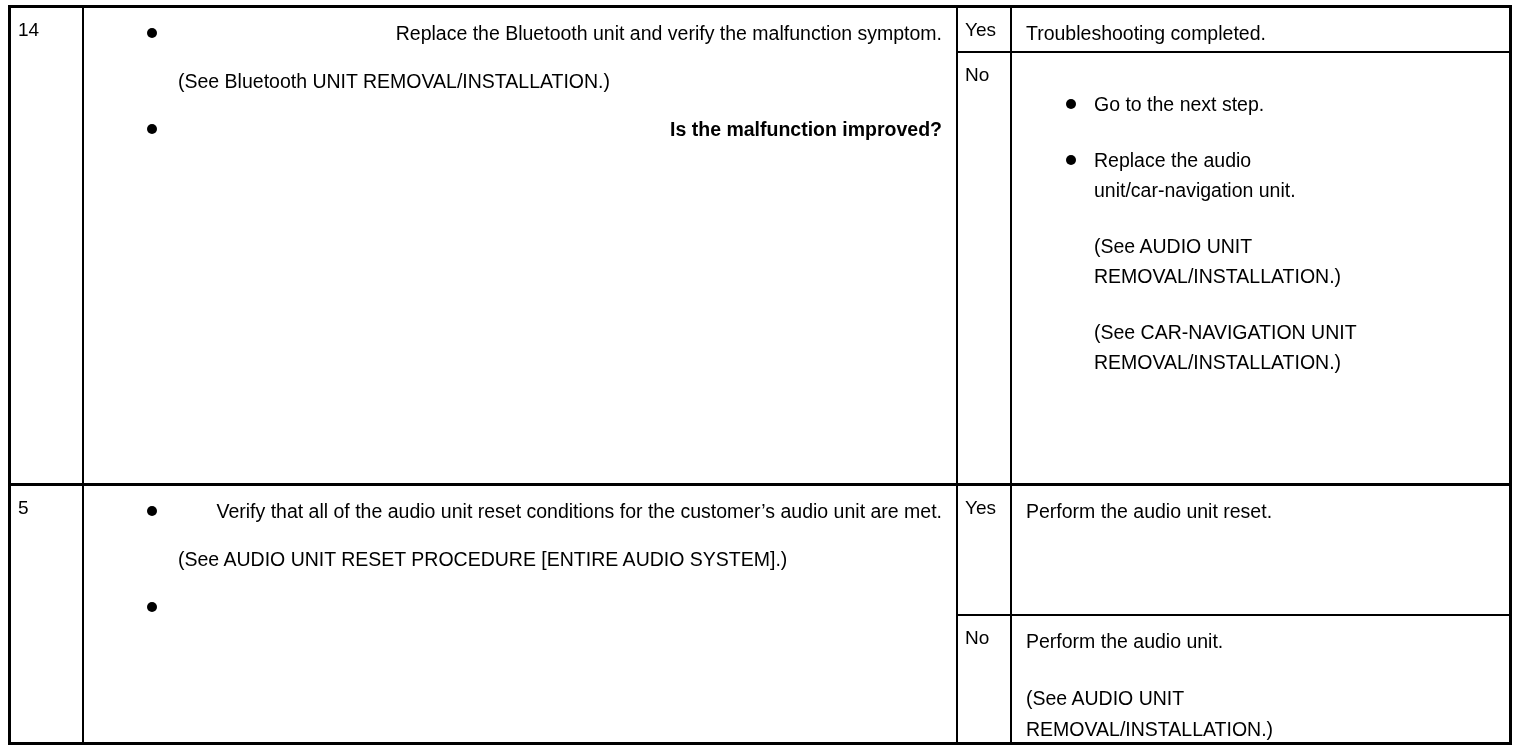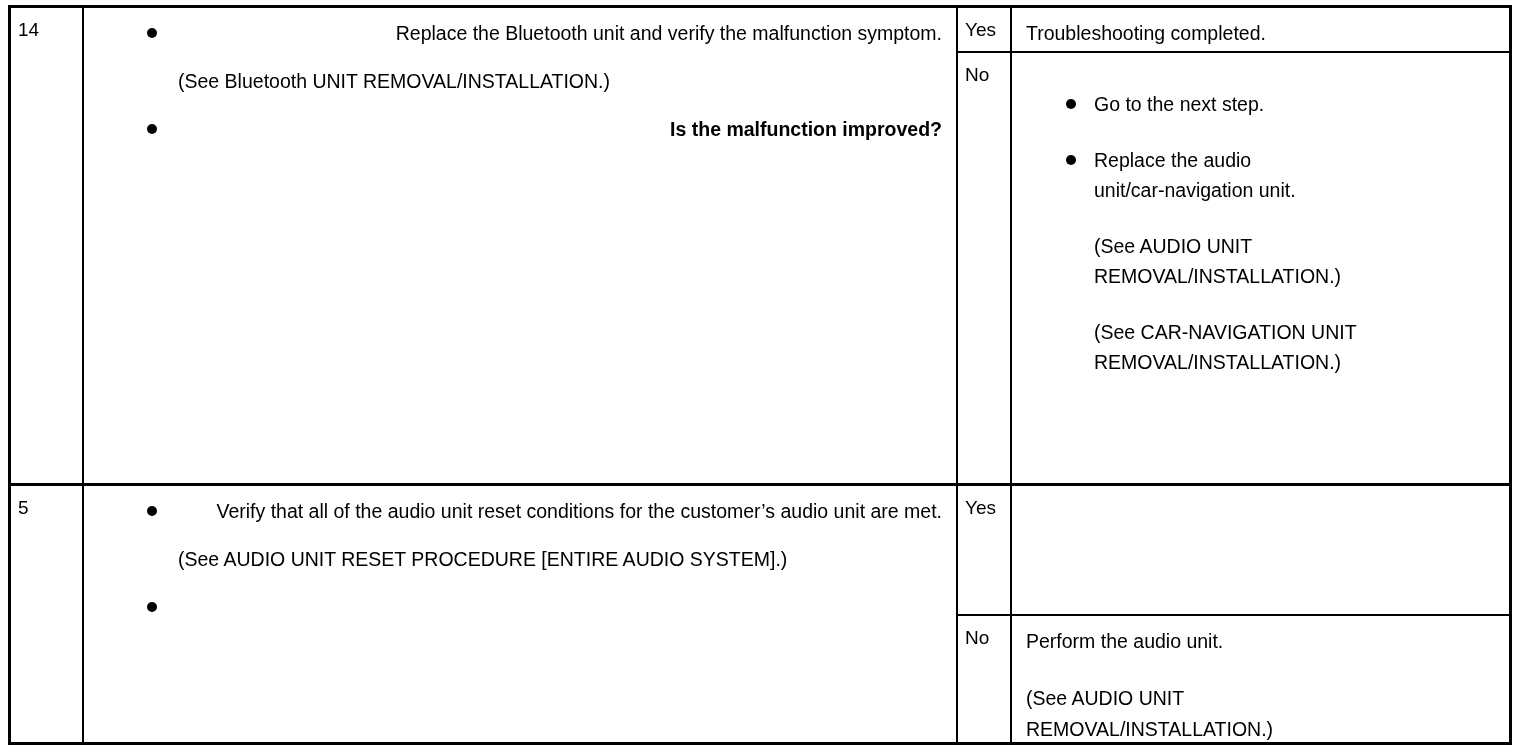--- a/index.html
+++ b/index.html
@@ -251,20 +251,21 @@
             <span class="dot"></span>
           </div>
         </div>
       </div>
 
       <div class="col-ans">
 
         <div class="ans-sub r15-yes">
           <div class="ans-key">Yes</div>
           <div class="ans-val">
+            <div class="ans-line">Perform the audio unit reset.</div>
           </div>
         </div>
 
         <div class="ans-sub r15-no">
           <div class="ans-key">No</div>
           <div class="ans-val">
             <div class="ans-line">Perform the audio unit.</div>
             <div class="ans-line nowrap-block gap">(See AUDIO UNIT
 REMOVAL/INSTALLATION.)</div>
           </div>

